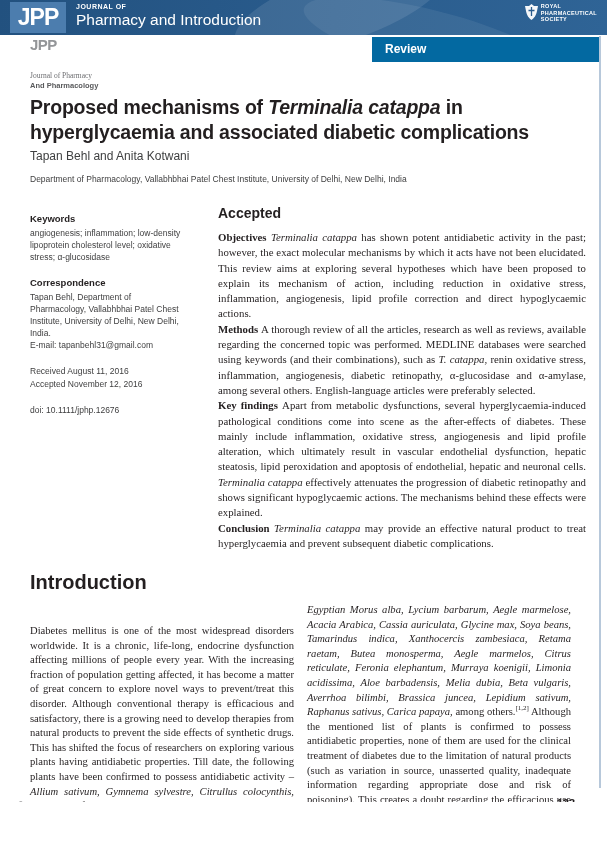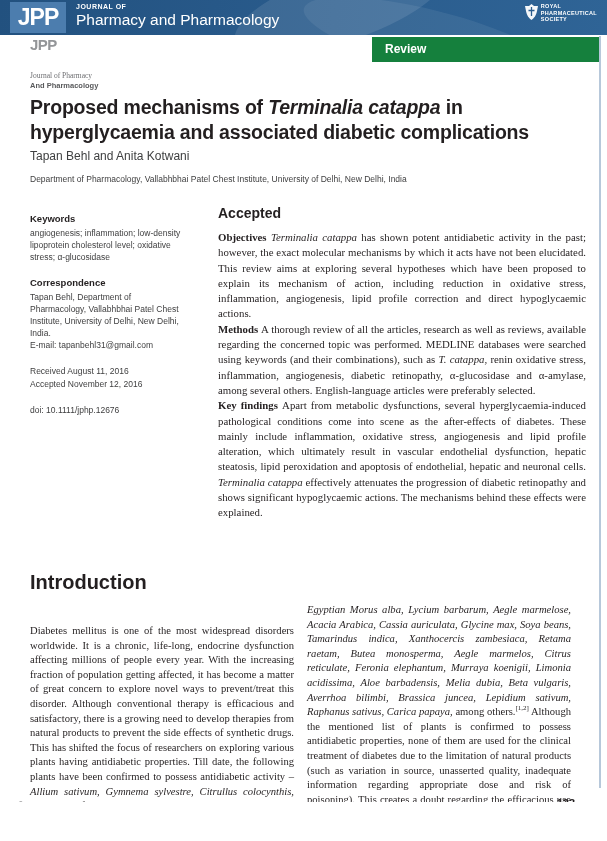--- a/index.html
+++ b/index.html
@@ -37,21 +37,21 @@
   .rps { position:absolute; right:10px; top:3px; display:flex; gap:3px; color:#ffffff; }
   .rps svg { width:13px; height:16px; margin-top:1px; }
   .rps-text { font-size:5.5px; font-weight:700; line-height:6.5px; letter-spacing:0.3px; }
   
   .masthead { position:absolute; left:30px; top:36px; }
   .masthead-jpp { color:#939598; font-weight:800; font-size:15px; letter-spacing:-0.5px; }
   .masthead-l1 { color:#6d6e71; font-size:7.5px; margin-top:18px;font-family:Liberation Serif, serif; }
   .masthead-l2 { color:#58595b; font-size:7.5px; font-weight:700; margin-top:1px; }
   .review-bar {
     position:absolute; left:372px; top:37px; width:228px; height:25px;
-    background:#15803d; color:#ffffff; font-size:12px; font-weight:700;
+    background:#0369a1; color:#ffffff; font-size:12px; font-weight:700;
     line-height:25px; padding-left:13px;
   }
   .edge-line {
     position:absolute; left:599px; top:36px; width:2px; height:752px;
     background:#b7c8da;
   }
   
   .title {
     position:absolute; left:30px; top:95px; width:540px;
     font-size:19.5px; font-weight:700; color:#231f20; line-height:25px;
@@ -98,21 +98,21 @@
 <div class="page">
 
   <header class="banner">
     <div class="swoosh1"></div>
     <div class="swoosh2"></div>
     <div class="jpp-box">
       <span>JPP</span>
     </div>
     <div class="banner-title">
       <div class="banner-kicker">JOURNAL OF</div>
-      <div class="banner-name">Pharmacy and Pharmacology</div>
+      <div class="banner-name">Pharmacy and Introduction</div>
     </div>
     <div class="rps">
       <svg viewBox="0 0 13 16">
         <path d="M6.5 0 L9 2 L13 2 L12 7 C11 12 9 14 6.5 16 C4 14 2 12 1 7 L0 2 L4 2 Z" fill="#ffffff" opacity="0.95"></path>
         <path d="M6.5 3 L6.5 12 M3.5 6.5 L9.5 6.5" stroke="#2a5c8d" stroke-width="1.3" fill="none"></path>
       </svg>
       <div class="rps-text">
         <div>ROYAL</div>
         <div>PHARMACEUTICAL</div>
         <div>SOCIETY</div>
@@ -149,20 +149,21 @@
       <p>Accepted November 12, 2016</p>
     </div>
     <p class="doi">doi: 10.1111/jphp.12676</p>
   </aside>
 
   <section class="abstract">
     <h2>Accepted</h2>
     <p><span style="font-weight: 700;">Objectives </span><span style="font-style: italic;">Terminalia catappa</span><span> has shown potent antidiabetic activity in the past; however, the exact molecular mechanisms by which it acts have not been elucidated. This review aims at exploring several hypotheses which have been proposed to explain its mechanism of action, including reduction in oxidative stress, inflammation, angiogenesis, lipid profile correction and direct hypoglycaemic actions.</span></p>
     <p><span style="font-weight: 700;">Methods </span><span>A thorough review of all the articles, research as well as reviews, available regarding the concerned topic was performed. MEDLINE databases were searched using keywords (and their combinations), such as </span><span style="font-style: italic;">T. catappa</span><span>, renin oxidative stress, inflammation, angiogenesis, diabetic retinopathy, α-glucosidase and α-amylase, among several others. English-language articles were preferably selected.</span></p>
     <p><span style="font-weight: 700;">Key findings </span><span>Apart from metabolic dysfunctions, several hyperglycaemia-induced pathological conditions come into scene as the after-effects of diabetes. These mainly include inflammation, oxidative stress, angiogenesis and lipid profile alteration, which ultimately result in vascular endothelial dysfunction, hepatic steatosis, lipid peroxidation and apoptosis of endothelial, hepatic and neuronal cells. </span><span style="font-style: italic;">Terminalia catappa</span><span> effectively attenuates the progression of diabetic retinopathy and shows significant hypoglycaemic actions. The mechanisms behind these effects were explained.</span></p>
+    <p><span style="font-weight: 700;">Conclusion </span><span style="font-style: italic;">Terminalia catappa</span><span> may provide an effective natural product to treat hyperglycaemia and prevent subsequent diabetic complications.</span></p>
   </section>
 
   <section class="intro-left">
     <h2>Introduction</h2>
     <p class="col-text"><span>Diabetes mellitus is one of the most widespread disorders worldwide. It is a chronic, life-long, endocrine dysfunction affecting millions of people every year. With the increasing fraction of population getting affected, it has become a matter of great concern to explore novel ways to prevent/treat this disorder. Although conventional therapy is efficacious and satisfactory, there is a growing need to develop therapies from natural products to prevent the side effects of synthetic drugs. This has shifted the focus of researchers on exploring various plants having antidiabetic properties. Till date, the following plants have been confirmed to possess antidiabetic activity – </span><span style="font-style: italic;">Allium sativum, Gymnema sylvestre, Citrullus colocynthis, Trigonella foenum greacum, Momordica charantia, Ficus bengalensis, Annona squamosa,</span></p>
   </section>
   <section class="intro-right">
     <p class="col-text"><span style="font-style: italic;">Egyptian Morus alba, Lycium barbarum, Aegle marmelose, Acacia Arabica, Cassia auriculata, Glycine max, Soya beans, Tamarindus indica, Xanthocercis zambesiaca, Retama raetam, Butea monosperma, Aegle marmelos, Citrus reticulate, Feronia elephantum, Murraya koenigii, Limonia acidissima, Aloe barbadensis, Melia dubia, Beta vulgaris, Averrhoa bilimbi, Brassica juncea, Lepidium sativum, Raphanus sativus, Carica papaya,</span><span> among others.</span><sup>[1,2]</sup><span> Although the mentioned list of plants is confirmed to possess antidiabetic properties, none of them are used for the clinical treatment of diabetes due to the limitation of natural products (such as variation in source, unasserted quality, inadequate information regarding appropriate dose and risk of poisoning). This creates a doubt regarding the efficacious use of natural products in clinical therapy. However, digoxin is an excellent example of a plant being clinically used as treatment</span></p>
   </section>
 

